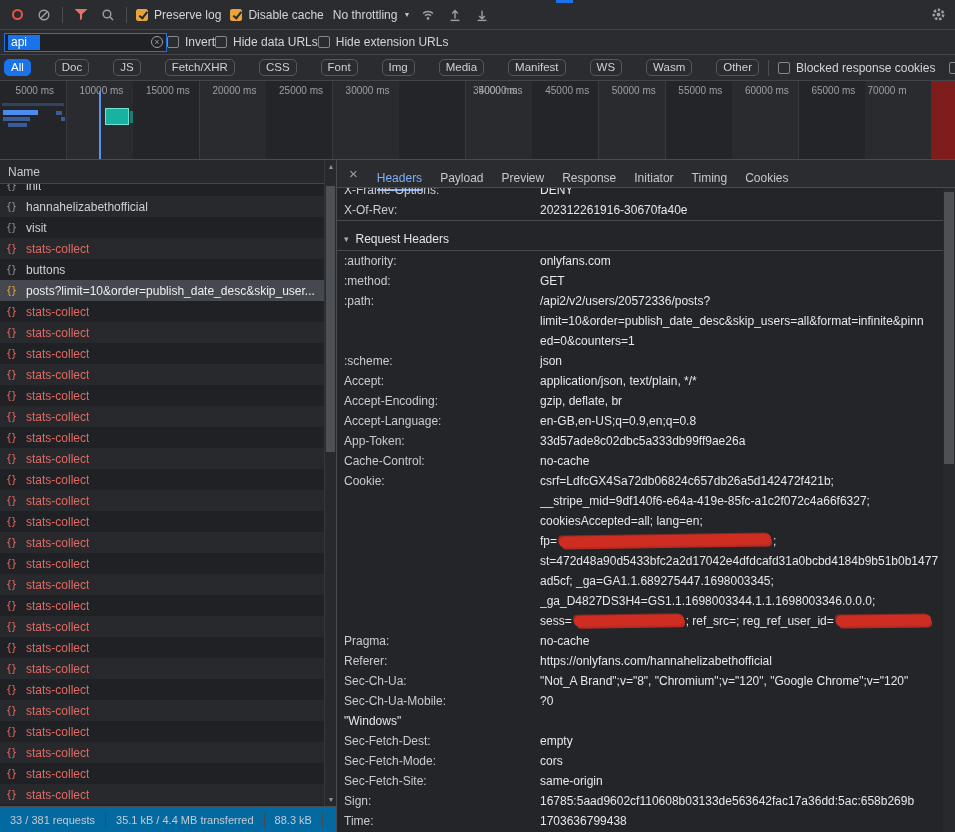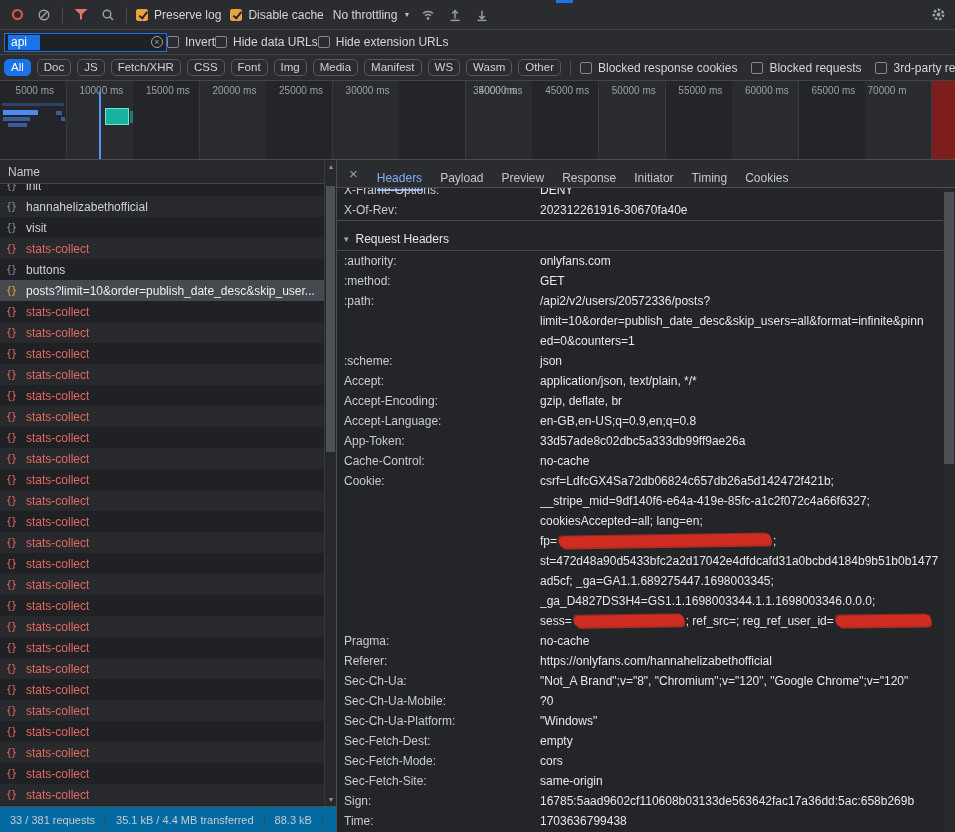--- a/index.html
+++ b/index.html
@@ -175,21 +175,21 @@
       <span class="cb"></span>
       <span class="cb-label">Hide data URLs</span>
     </span>
     <span class="cb-item">
       <span class="cb"></span>
       <span class="cb-label">Hide extension URLs</span>
     </span>
   </div>
 
   <div class="typebar">
-    <span style="display:flex;align-items:center;gap:6px;">
+    <span style="display:flex;align-items:center;gap:24px;">
         <span class="chip sel">All</span>
         <span class="chip">Doc</span>
         <span class="chip">JS</span>
         <span class="chip">Fetch/XHR</span>
         <span class="chip">CSS</span>
         <span class="chip">Font</span>
         <span class="chip">Img</span>
         <span class="chip">Media</span>
         <span class="chip">Manifest</span>
         <span class="chip">WS</span>
@@ -512,21 +512,20 @@
                 <div class="h-line">"Not_A Brand";v="8", "Chromium";v="120", "Google Chrome";v="120"</div>
               </div>
             </div>
             <div class="h-row">
               <span class="h-name">Sec-Ch-Ua-Mobile:</span>
               <div class="h-val">
                 <div class="h-line">?0</div>
               </div>
             </div>
             <div class="h-row">
-              <span class="h-name">Sec-Ch-Ua-Platform:</span>
               <div class="h-val">
                 <div class="h-line">"Windows"</div>
               </div>
             </div>
             <div class="h-row">
               <span class="h-name">Sec-Fetch-Dest:</span>
               <div class="h-val">
                 <div class="h-line">empty</div>
               </div>
             </div>

